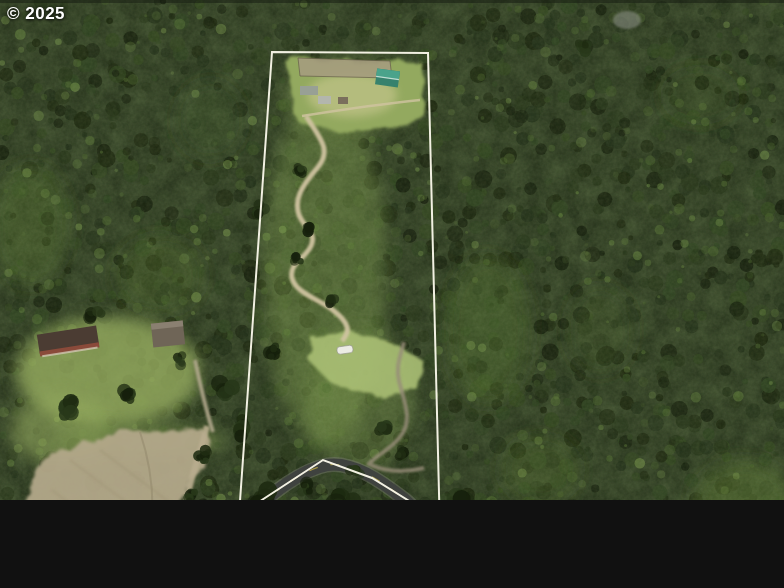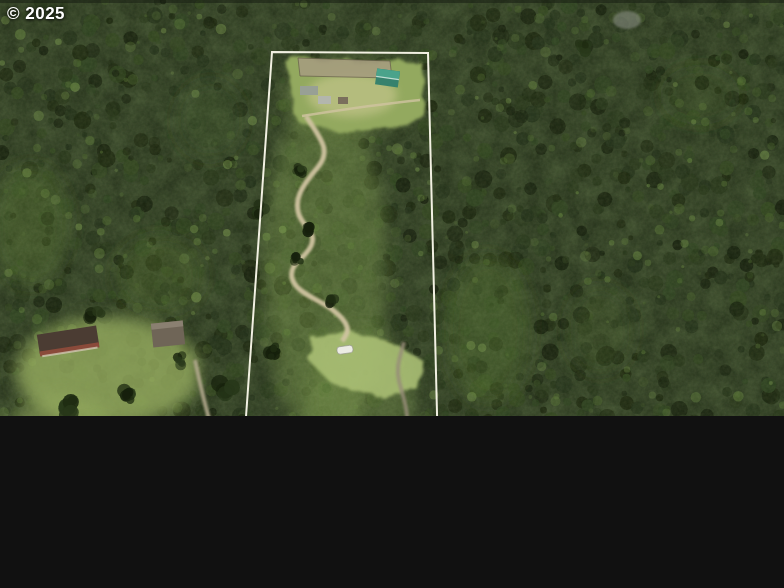--- a/index.html
+++ b/index.html
@@ -1,18 +1,18 @@
 <!DOCTYPE html>
 <html><head>
 <meta charset="utf-8">
 <style>
   html,body{margin:0;padding:0;background:#111;}
   .stage{
     position:relative;
-    width:784px;height:416px;
+    width:784px;height:500px;
     overflow:hidden;
     background:#222e18;
     font-family:"Liberation Sans", sans-serif;
   }
   .stage svg{display:block;}
   .overlay-text{
     position:absolute;
     color:#fff;
     font-weight:bold;
     text-shadow:0 1px 3px rgba(0,0,0,.9), 0 0 6px rgba(0,0,0,.55);

